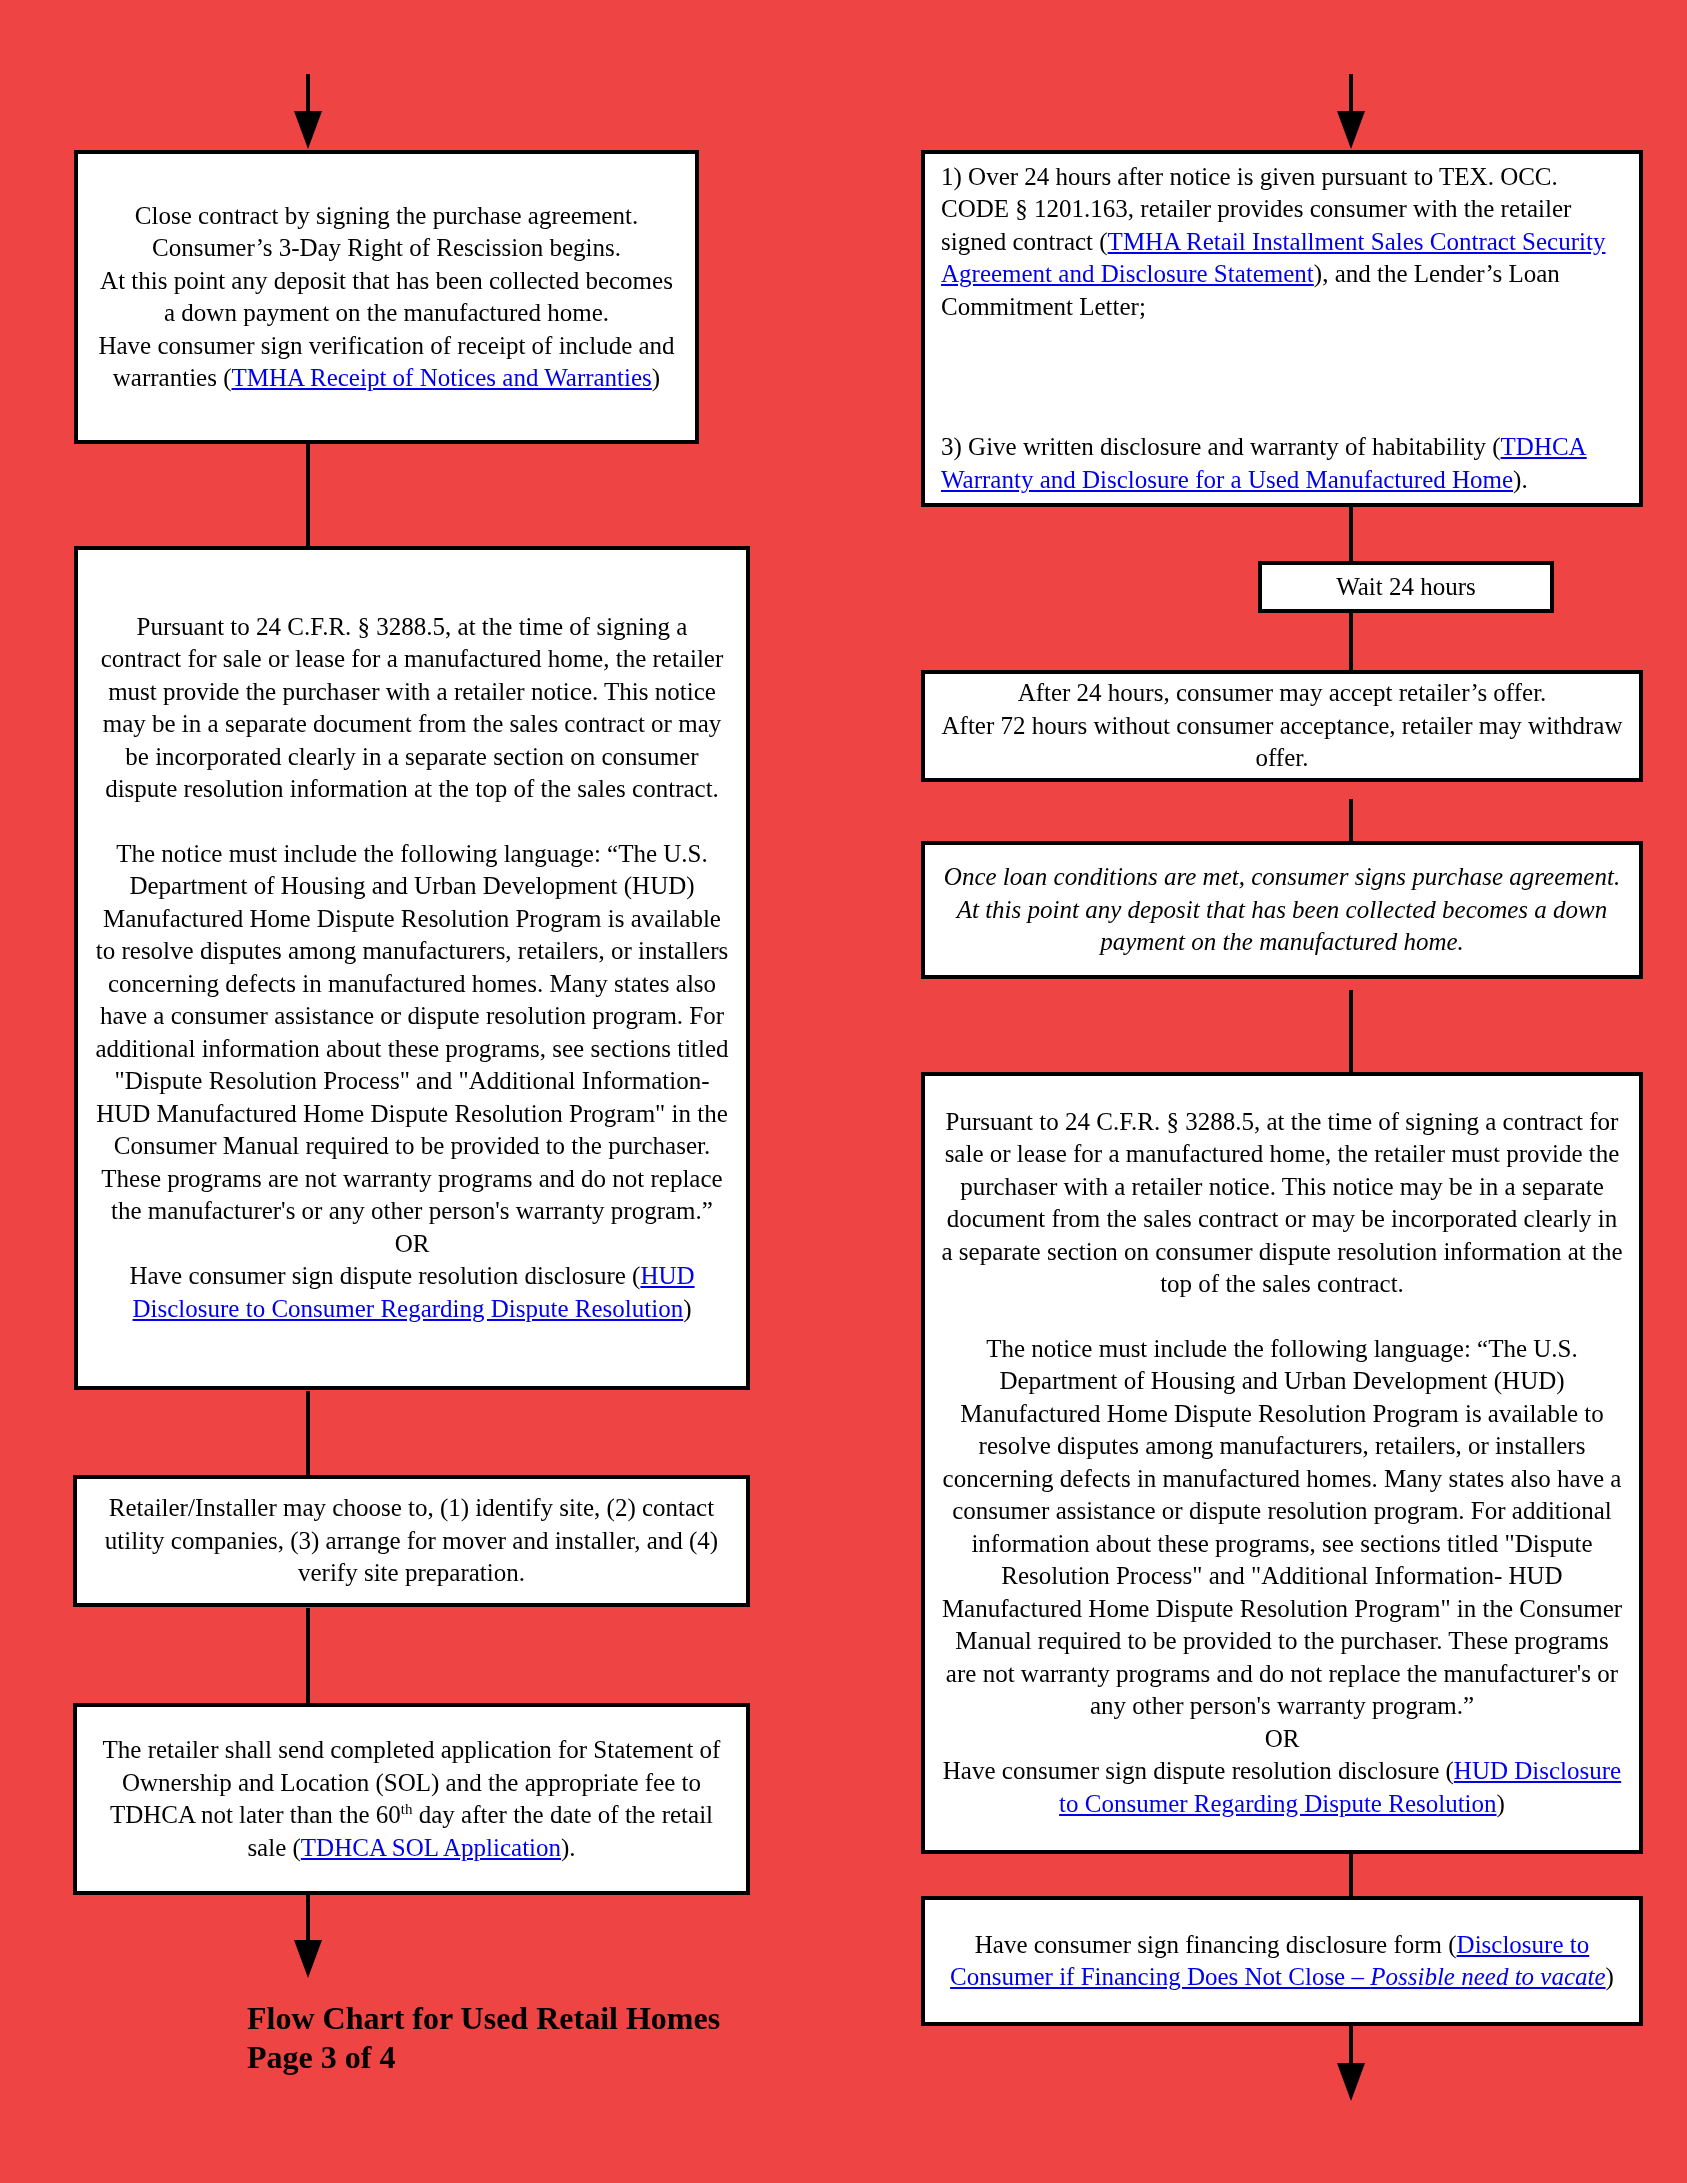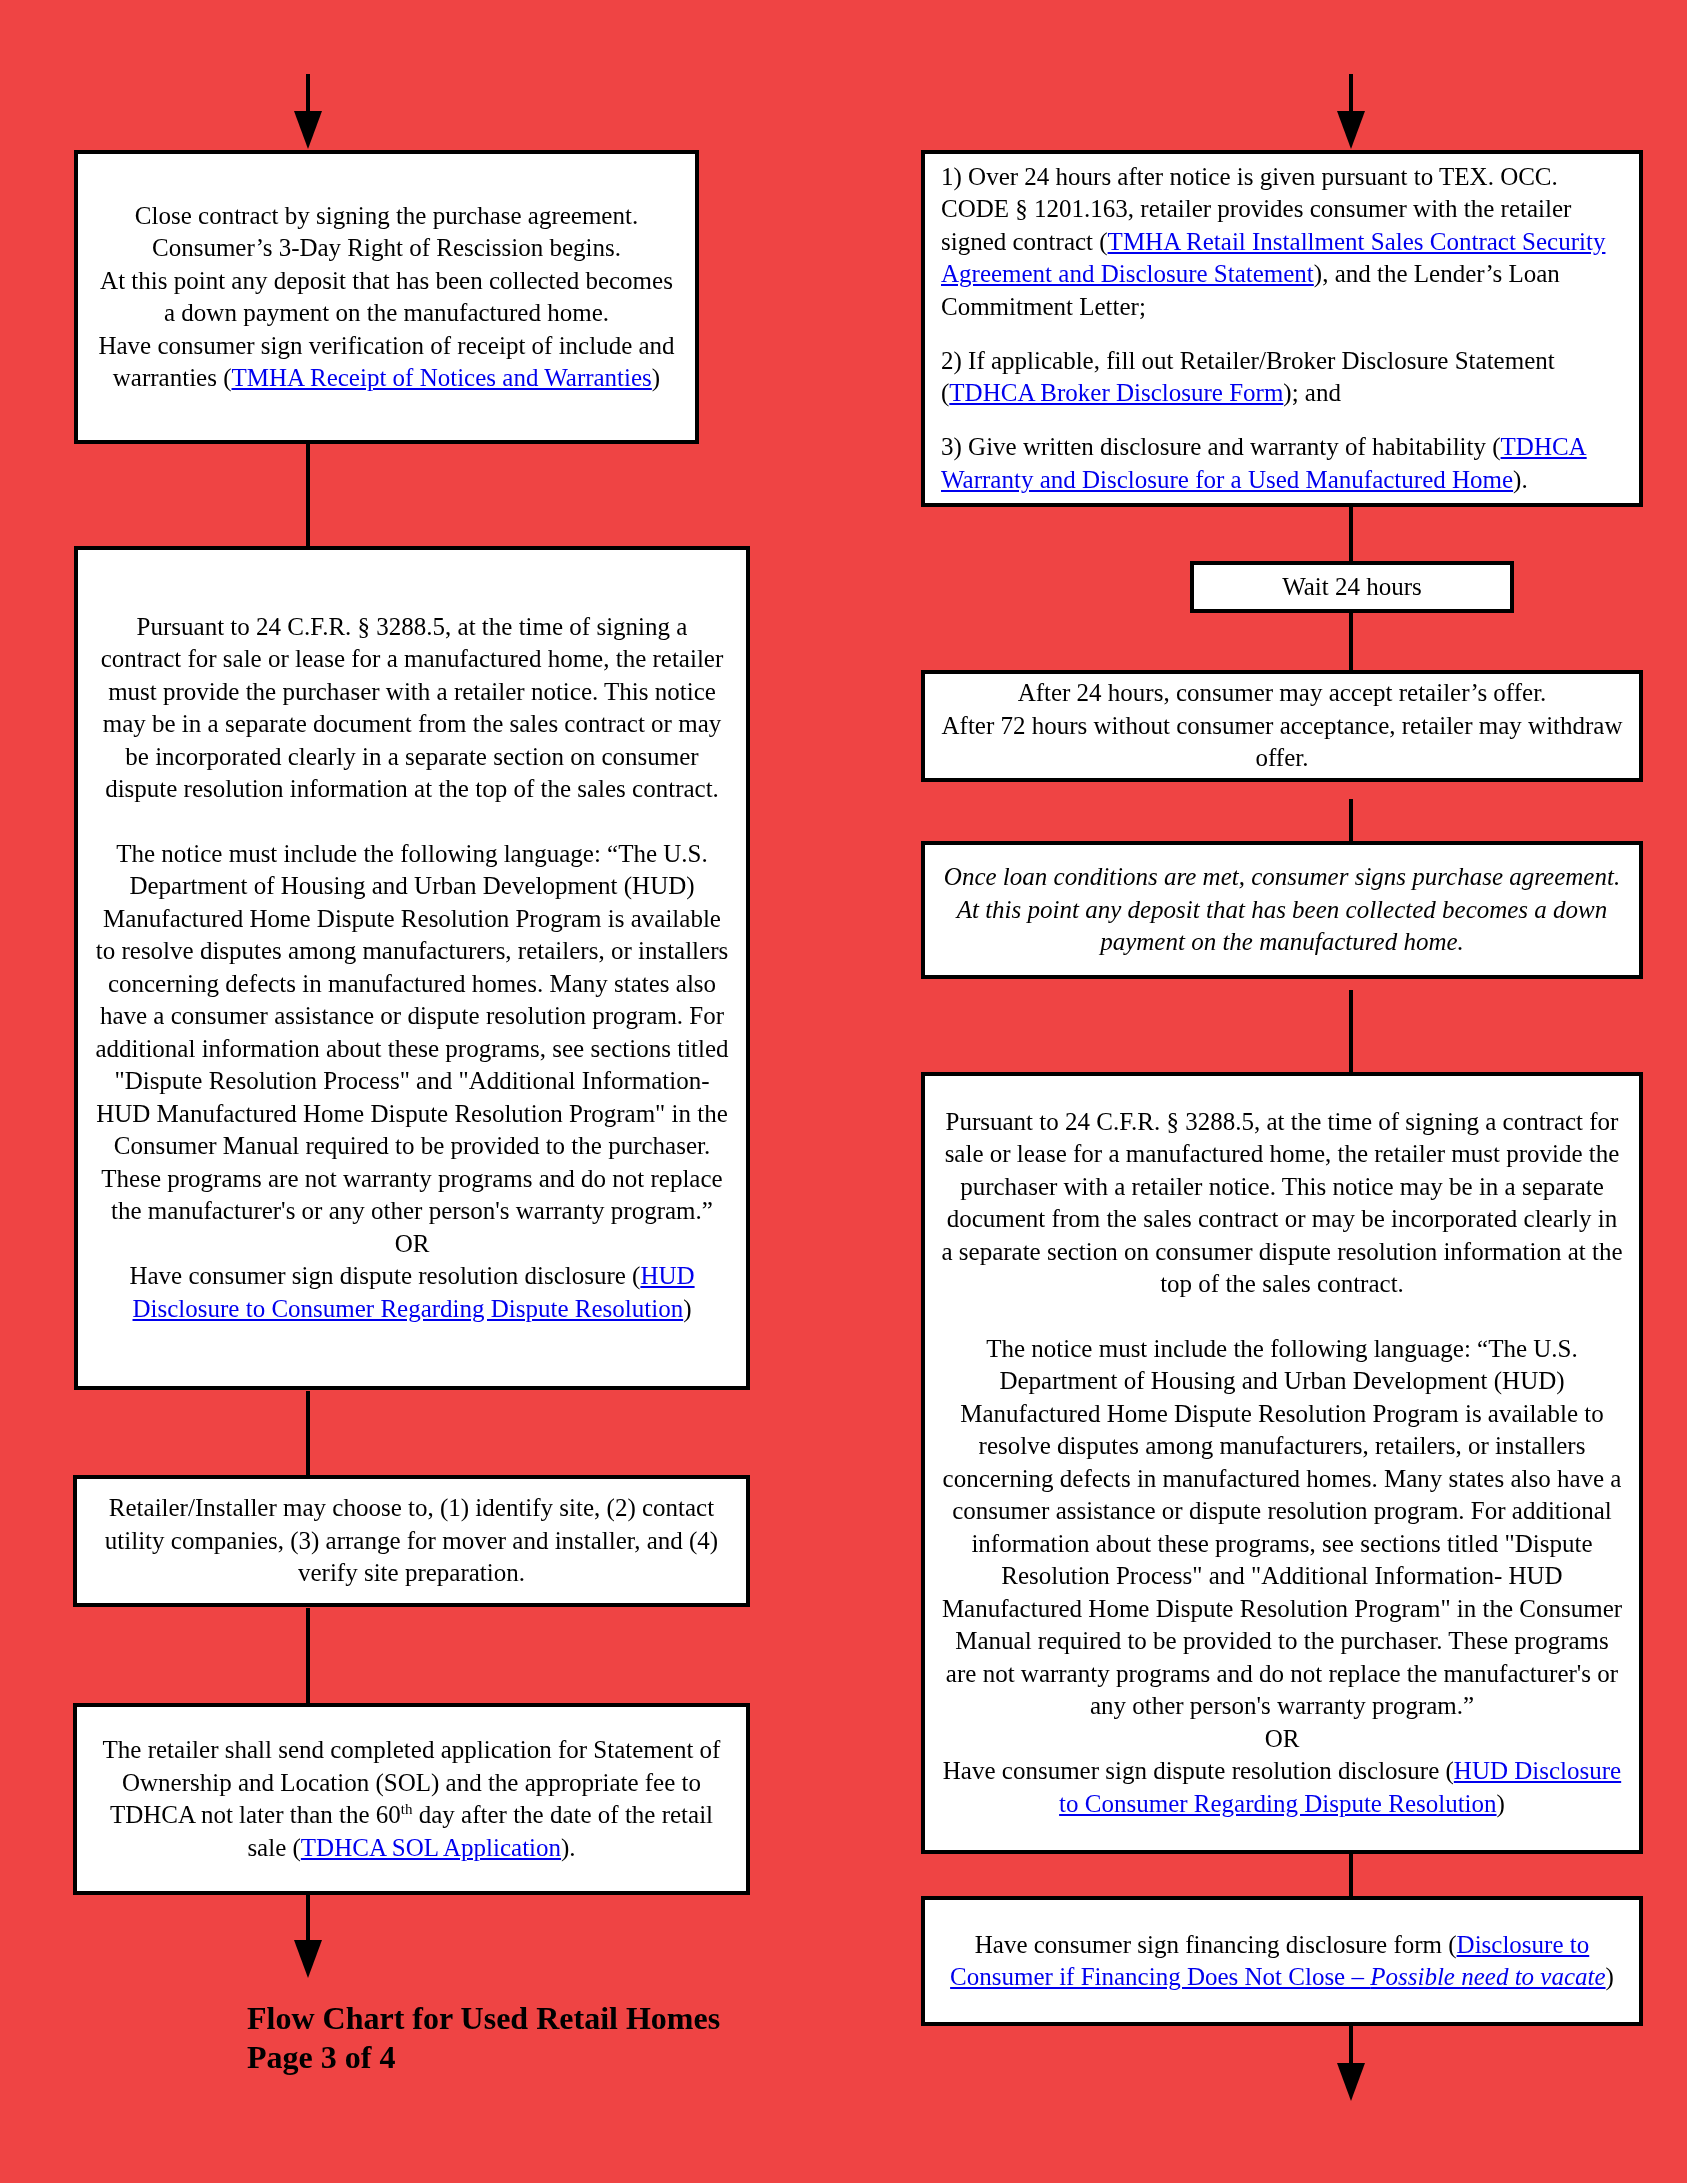--- a/index.html
+++ b/index.html
@@ -36,21 +36,21 @@
   #conn-l3-l4{left:306px;top:1608px;height:95px;}
   #box-l4{left:73px;top:1703px;width:677px;height:192px;}
   #arrow-bottom-left-shaft{left:306px;top:1895px;height:46px;}
   #arrow-bottom-left-head{left:294px;top:1940px;}
 
   
   #arrow-top-right-shaft{left:1349px;top:74px;height:38px;}
   #arrow-top-right-head{left:1337px;top:111px;}
   #box-r1{left:921px;top:150px;width:722px;height:357px;}
   #conn-r1{left:1349px;top:507px;height:54px;}
-  #box-wait{left:1190px;top:561px;width:324px;height:52px;padding:15px;}
+  #box-wait{left:1258px;top:561px;width:296px;height:52px;padding:15px;}
   #conn-r2{left:1349px;top:613px;height:57px;}
   #box-r2{left:921px;top:670px;width:722px;height:112px;}
   #conn-r3{left:1349px;top:799px;height:53px;}
   #box-r3{left:921px;top:841px;width:722px;height:138px;padding:2.6px 16px;font-style:italic;}
   #conn-r4{left:1349px;top:990px;height:82px;}
   #box-r4{left:921px;top:1072px;width:722px;height:782px;}
   #conn-r5{left:1349px;top:1854px;height:42px;}
   #box-r5{left:921px;top:1896px;width:722px;height:130px;}
   #arrow-bottom-right-shaft{left:1349px;top:2026px;height:38px;}
   #arrow-bottom-right-head{left:1337px;top:2063px;}
@@ -98,21 +98,20 @@
   <div class="footer">
     <div>Flow Chart for Used Retail Homes</div>
     <div>Page 3 of 4</div>
   </div>
 
   <div class="conn" id="arrow-top-right-shaft"></div>
   <div class="ahead" id="arrow-top-right-head"></div>
 
   <div class="fbox leftalign" id="box-r1">
       <div class="para"><span>1) Over 24 hours after notice is given pursuant to TEX. OCC. CODE § 1201.163, retailer provides consumer with the retailer signed contract (</span><span class="lnk">TMHA Retail Installment Sales Contract Security Agreement and Disclosure Statement</span><span>), and the Lender’s Loan Commitment Letter;</span></div>
-      <div class="para"><span>2) If applicable, fill out Retailer/Broker Disclosure Statement (</span><span class="lnk">TDHCA Broker Disclosure Form</span><span>); and</span></div>
       <div class="para"><span>3) Give written disclosure and warranty of habitability (</span><span class="lnk">TDHCA Warranty and Disclosure for a Used Manufactured Home</span><span>).</span></div>
     </div>
 
   <div class="conn" id="conn-r1"></div>
 
   <div class="fbox center" id="box-wait">
       <div class="para"><span>Wait 24 hours</span></div>
     </div>
 
   <div class="conn" id="conn-r2"></div>

